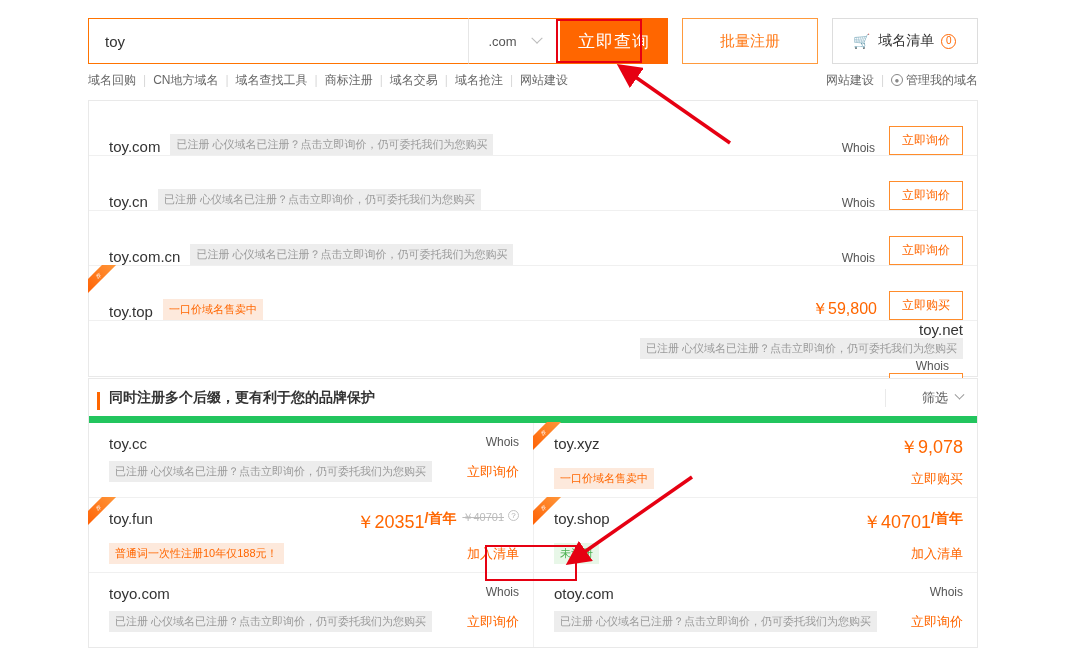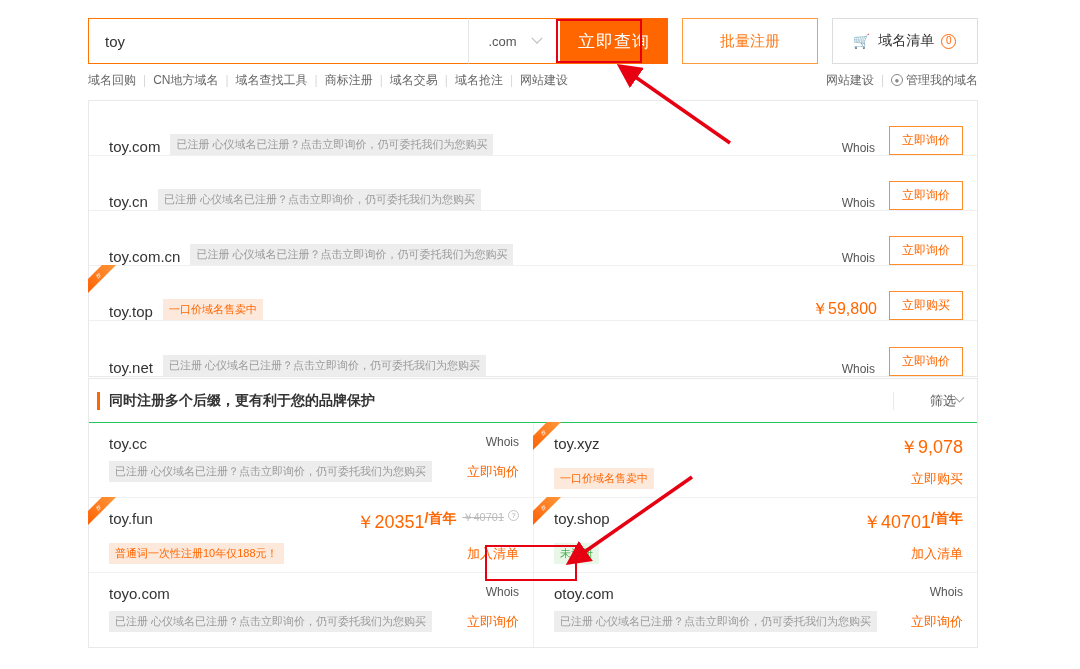--- a/index.html
+++ b/index.html
@@ -62,21 +62,21 @@
               width:12px; height:12px; border:1px solid #888; border-radius:50%;
               font-size:8px; margin-right:3px; color:#888; }
 
   
   .panel { position:absolute; left:88px; width:890px; border:1px solid #e9e9e9; background:#fff; }
   #panel-main { top:100px; }
   #panel-suffix { top:378px; }
 
   .res-row { position:relative; height:55px; display:flex; align-items:flex-end;
              padding:0 14px 0 20px; border-bottom:1px solid #f0f0f0; }
-  .res-row:last-child { border-bottom:none; }
+  .res-row:last-child { border-bottom:none;flex-direction:column; }
   .dom-name { font-size:15px; color:#333; white-space:nowrap; }
   .status-tag {
     margin-left:10px; background:#ededed; color:#9a9a9a; font-size:11px;
     padding:3px 6px; white-space:nowrap;
   }
   .status-tag.sale { background:#fde9dc; color:#f60; }
   .status-tag.free { background:#e8f7e8; color:#4caf50; }
   .spacer { flex:1; }
   .whois { font-size:12px; color:#555; margin-right:14px; cursor:pointer; }
   .price-big { font-size:16px; color:#f60; margin-right:12px; white-space:nowrap; }
@@ -89,24 +89,24 @@
   .ribbon { position:absolute; left:-1px; top:-1px; width:34px; height:34px; overflow:hidden; }
   .ribbon i {
     position:absolute; display:block; width:46px; text-align:center;
     transform:rotate(-45deg); left:-13px; top:6px;
     background:linear-gradient(90deg,#ff5c00,#ff9a3d);
     color:#fff; font-size:5px; line-height:10px; letter-spacing:0;
   }
 
   
   .sec-head { height:44px; display:flex; align-items:center; padding:0 14px 0 20px;
-              border-bottom:1px solid #22c55e; position:relative;text-align:center; }
+              border-bottom:7px solid #22c55e; position:relative;text-align:center; }
   .sec-head:before { content:""; position:absolute; left:8px; top:13px; width:3px; height:18px; background:#f60; }
   .sec-title { font-size:14px; color:#333; font-weight:bold; }
-  .filter { margin-left:auto; font-size:13px; color:#555; display:flex; align-items:center; 
+  .filter { margin-left:auto; font-size:13px; color:#555; display:flex; align-items:center; gap:8px;
             border-left:1px solid #eaeaea; padding-left:36px; cursor:pointer; }
   .chev2 { width:7px; height:7px; border-right:1px solid #999; border-bottom:1px solid #999;
            transform:rotate(45deg) translate(-2px,-2px); }
 
   .grid-row { display:flex; border-bottom:1px solid #f0f0f0; }
   .grid-row:last-child { border-bottom:none; }
   .cell { position:relative; width:445px; height:74px; padding:12px 14px 0 20px; }
   .cell + .cell { border-left:1px solid #f0f0f0; }
   .cell-top { display:flex; align-items:flex-start; }
   .cell-bot { display:flex; align-items:center; margin-top:9px; }

